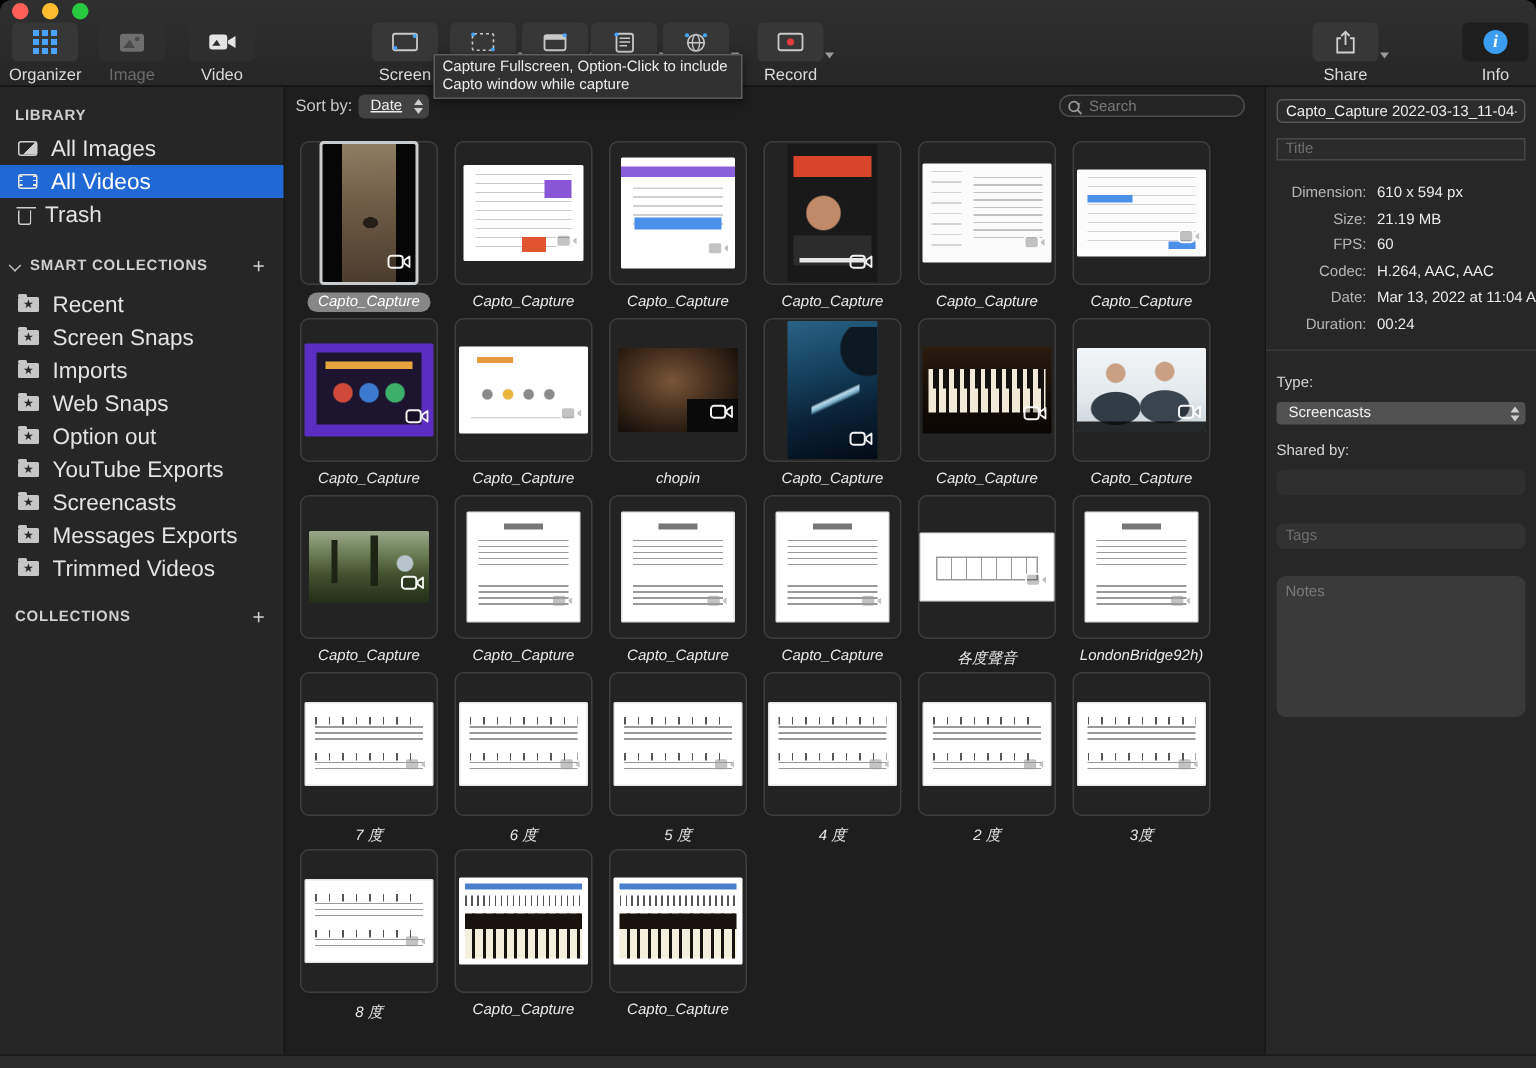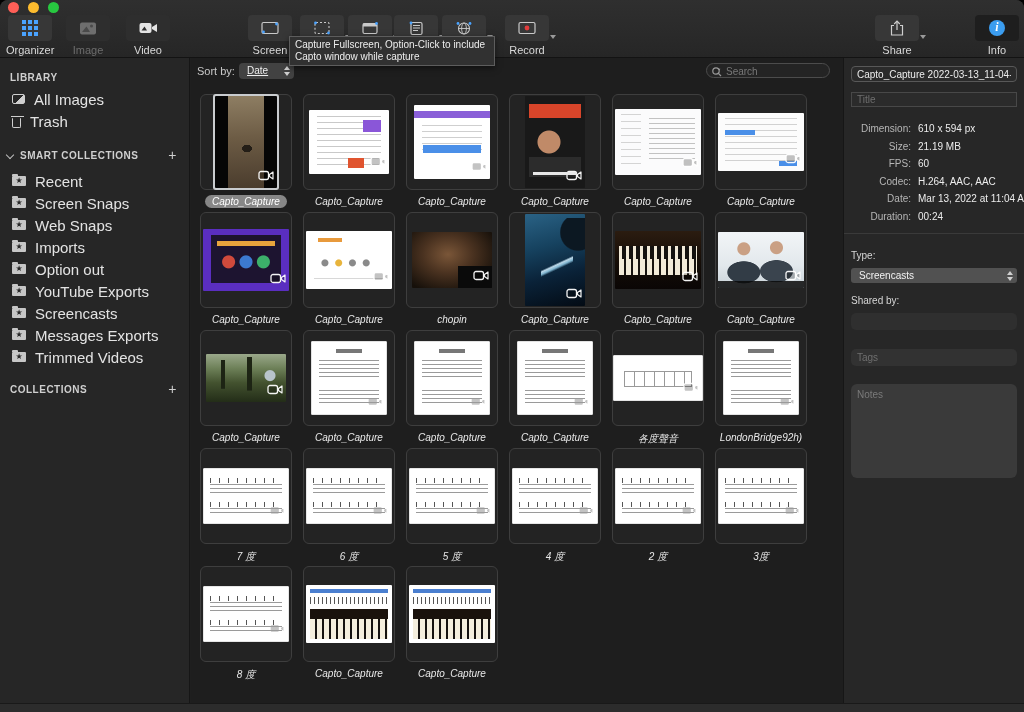--- a/index.html
+++ b/index.html
@@ -320,20 +320,24 @@
     <div style="height:8px;"></div>
     <div class="sbheader">
       <span>LIBRARY</span>
     </div>
     <div>
 
     <div class="sbitem">
           <span class="sbicon i-image"></span>
           <span>All Images</span>
         </div>
+        <div class="sbitem selected">
+          <span class="sbicon i-film"></span>
+          <span>All Videos</span>
+        </div>
         <div class="sbitem">
           <span class="sbicon i-trash"></span>
           <span>Trash</span>
         </div>
       </div>
     <div style="height:12px;"></div>
     <div class="sbheader">
       <span class="chev"></span>
       <span>SMART COLLECTIONS</span>
       <span class="plus">+</span>
@@ -344,25 +348,25 @@
     <div class="sbitem">
           <span class="sbicon i-folderstar"></span>
           <span>Recent</span>
         </div>
         <div class="sbitem">
           <span class="sbicon i-folderstar"></span>
           <span>Screen Snaps</span>
         </div>
         <div class="sbitem">
           <span class="sbicon i-folderstar"></span>
-          <span>Web Snaps</span>
+          <span>Imports</span>
         </div>
         <div class="sbitem">
           <span class="sbicon i-folderstar"></span>
-          <span>Imports</span>
+          <span>Web Snaps</span>
         </div>
         <div class="sbitem">
           <span class="sbicon i-folderstar"></span>
           <span>Option out</span>
         </div>
         <div class="sbitem">
           <span class="sbicon i-folderstar"></span>
           <span>YouTube Exports</span>
         </div>
         <div class="sbitem">
@@ -381,21 +385,21 @@
     <div style="height:10px;"></div>
     <div class="sbheader">
       <span>COLLECTIONS</span>
       <span class="plus">+</span>
     </div>
   </div>
 
   <div class="main">
     <div class="sortbar">
       <span class="sortlabel">Sort by:</span>
-      <div class="sortdrop" style="padding-right:26px;text-decoration:underline;">
+      <div class="sortdrop" style="padding-right:18px;text-decoration:underline;">
         <span>Date</span>
         <span class="stepper"></span>
       </div>
       <div class="search">
         <span class="searchglyph">
           <svg width="13" height="11">
             <circle cx="5" cy="5" r="3.2" fill="none" stroke="#9a9a9a" stroke-width="1.2"></circle>
             <line x1="7.4" y1="7.4" x2="10" y2="10" stroke="#9a9a9a" stroke-width="1.2"></line>
             <path d="M10 3.5 l3 0 l-1.5 2 z" fill="#9a9a9a" transform="translate(-1,0) scale(0.8)"></path>
           </svg>

